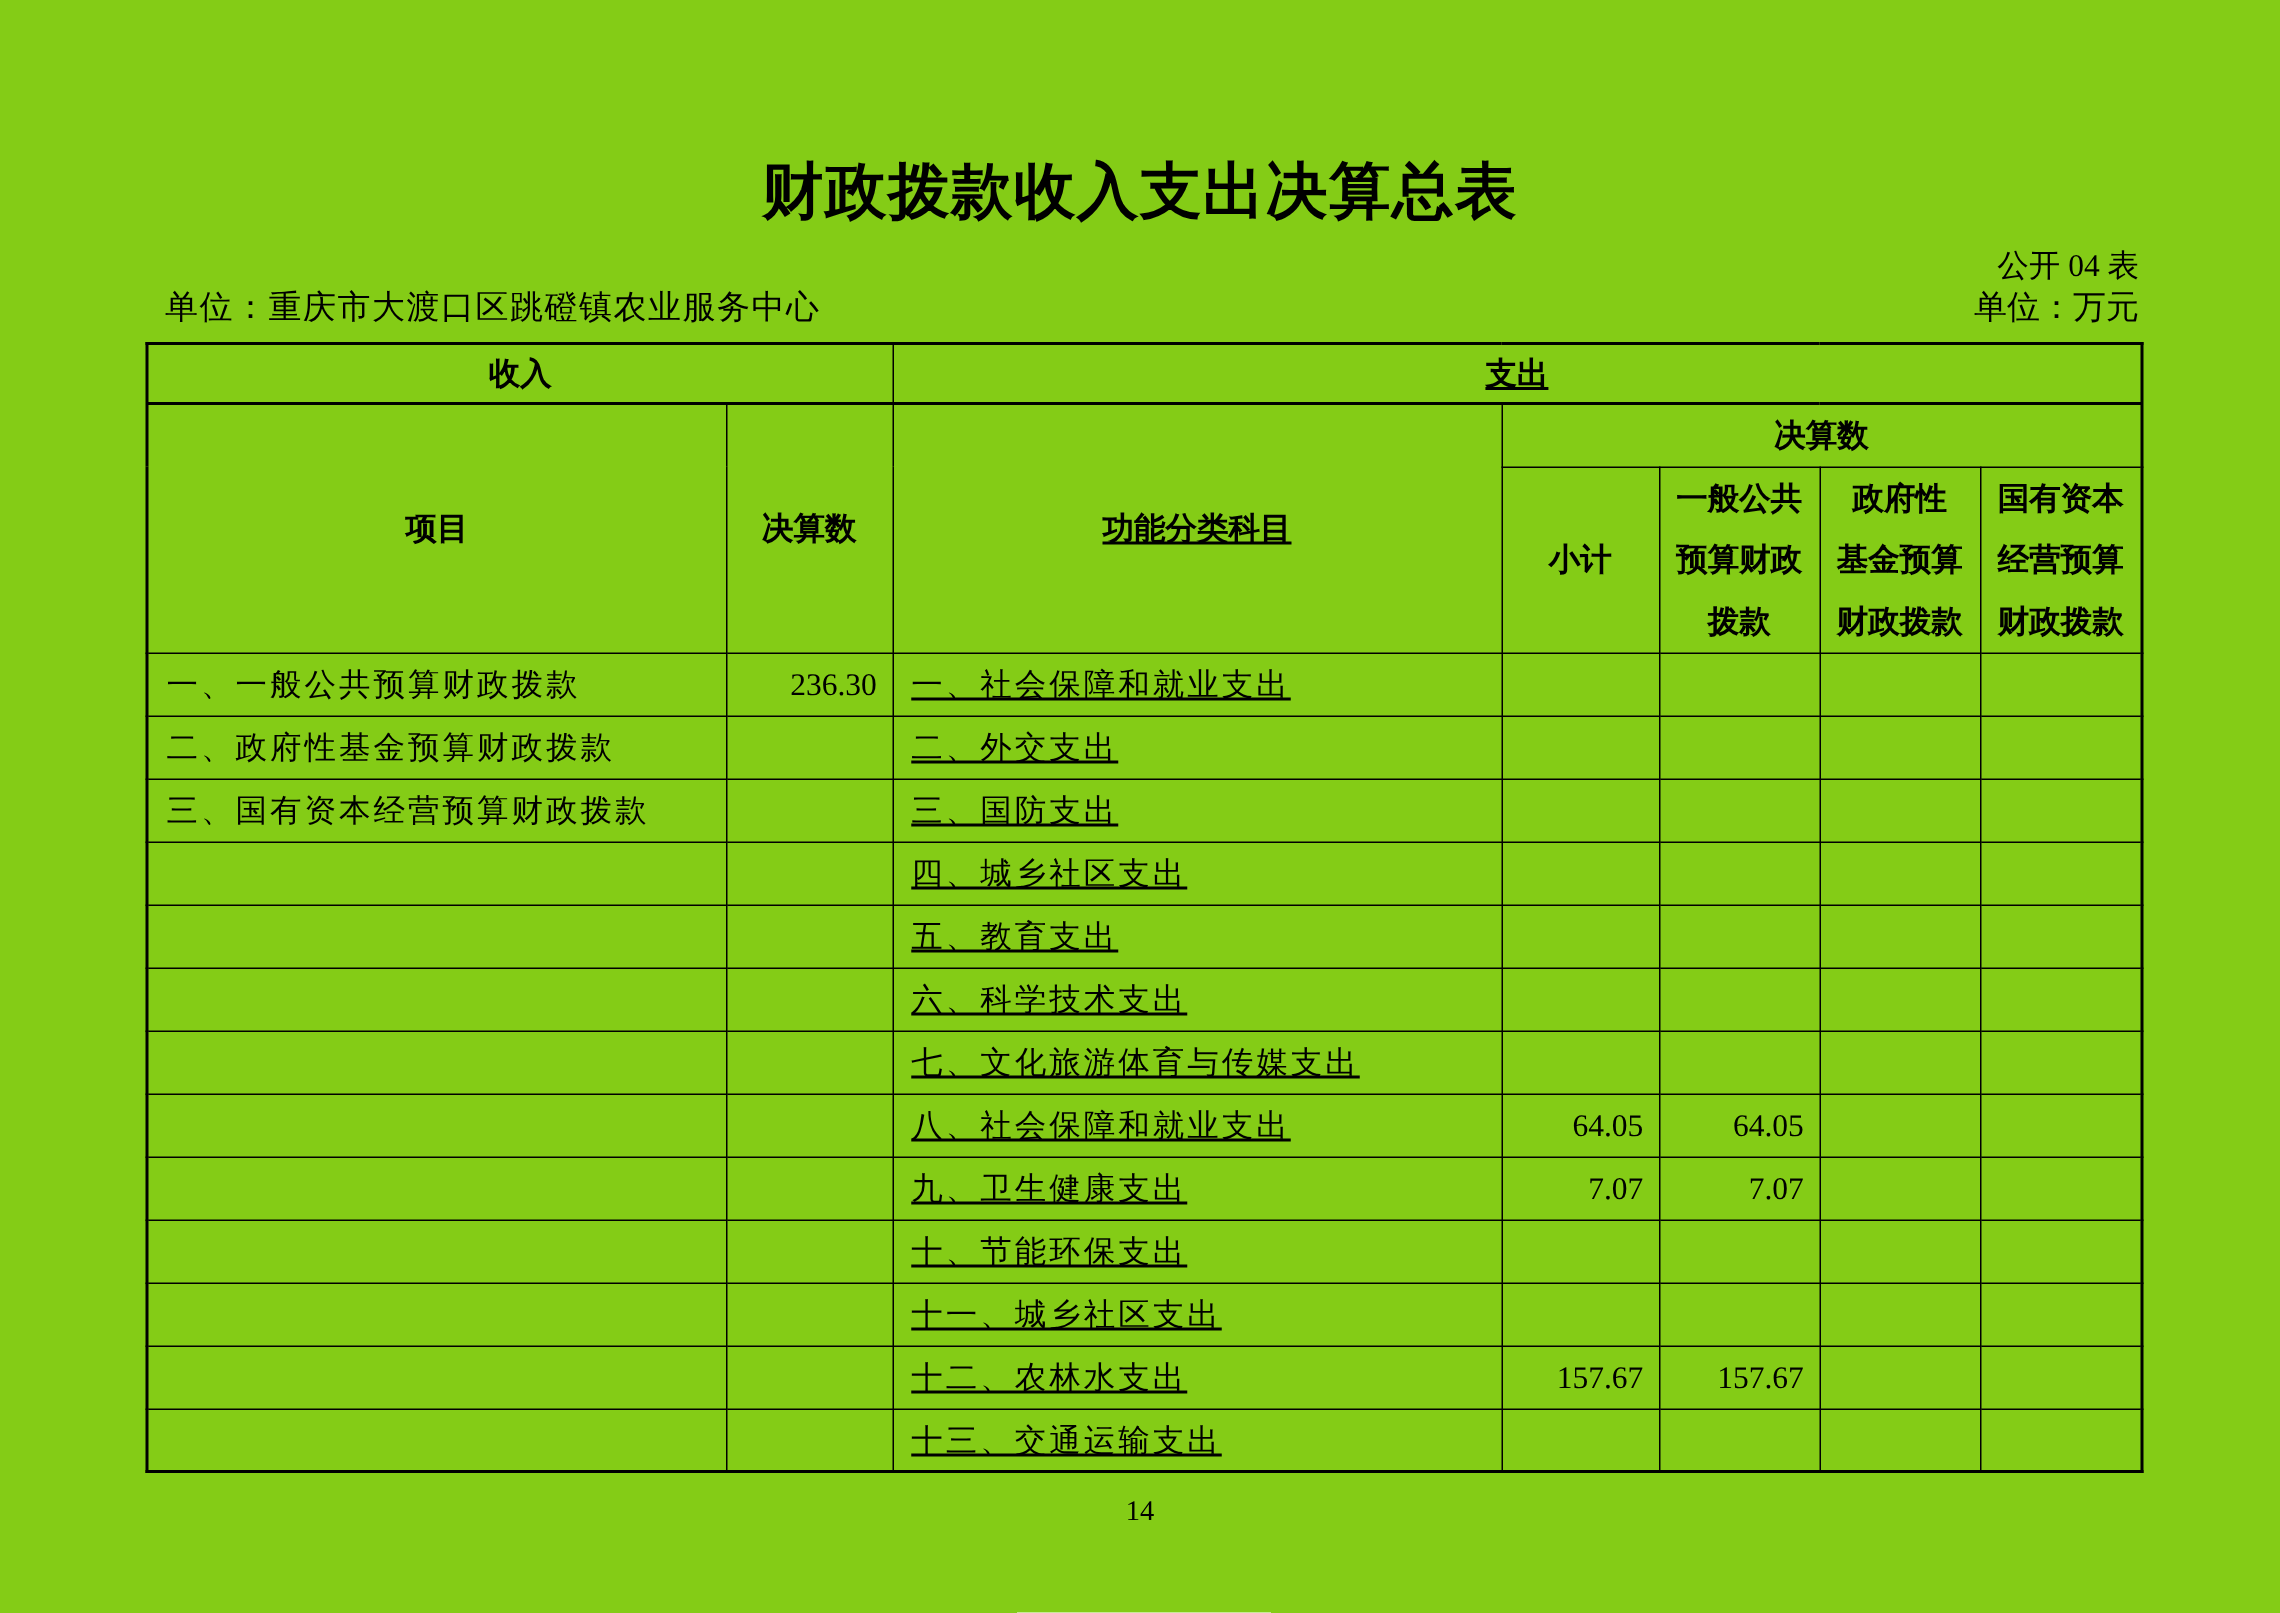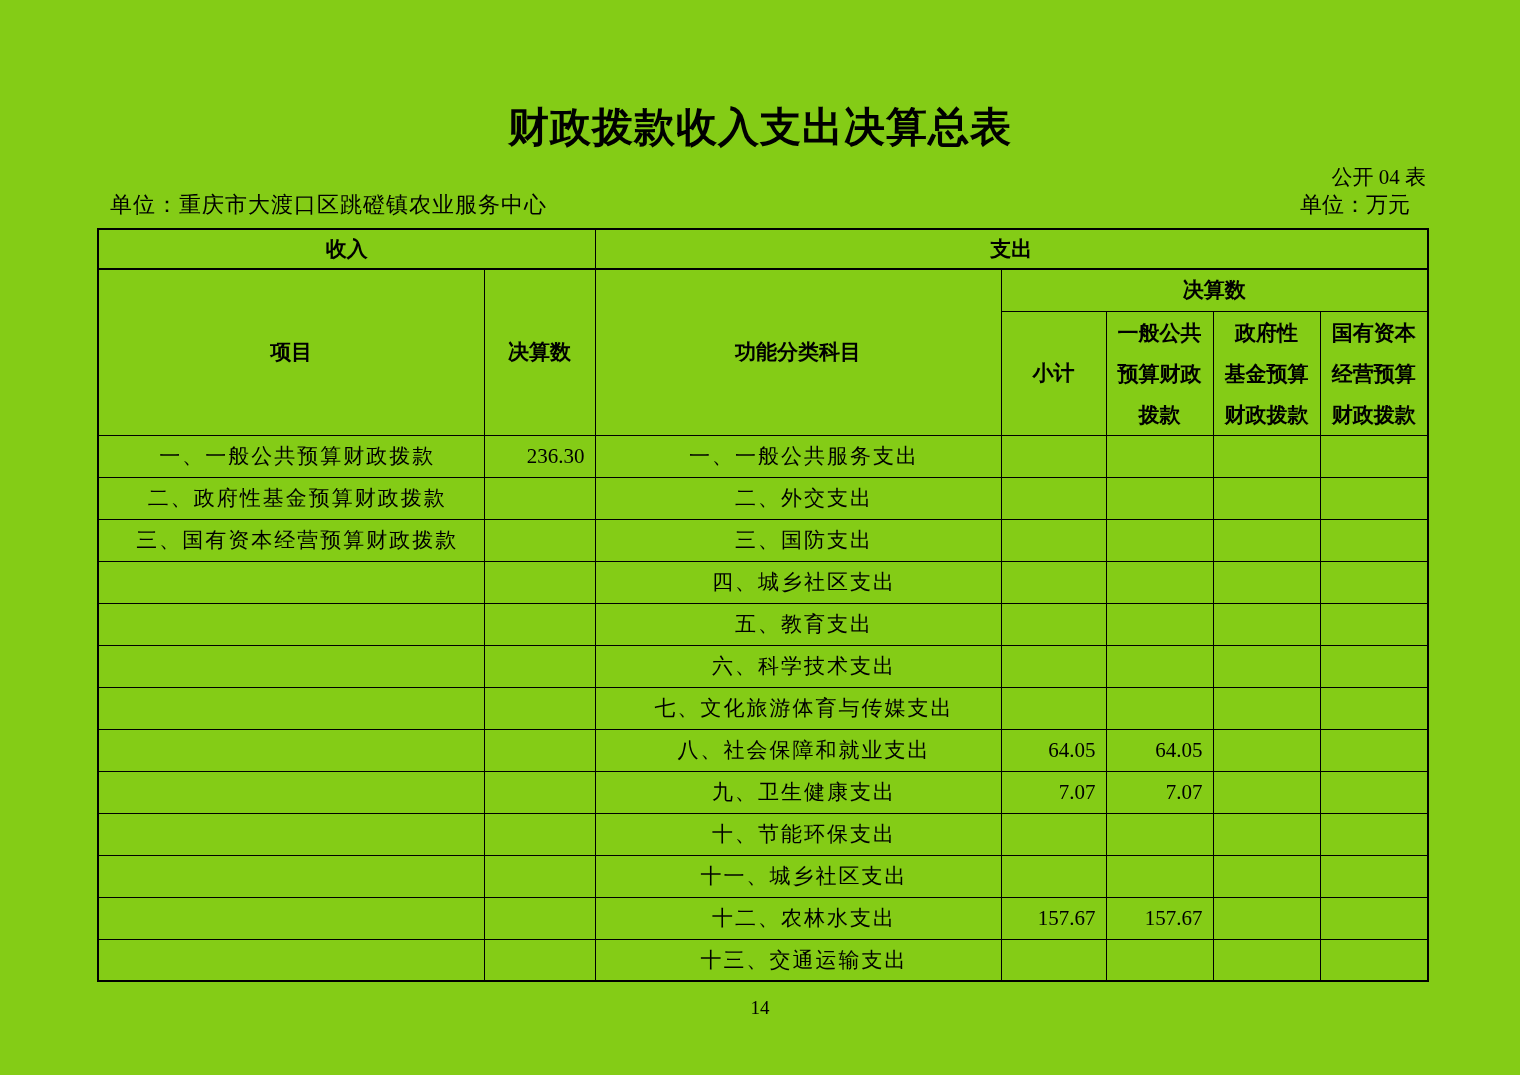--- a/index.html
+++ b/index.html
@@ -33,21 +33,21 @@
   .unit-left {
     position: absolute;
     top: 190px;
     left: 110px;
     font-size: 22px;
     letter-spacing: 1px;
   }
   .unit-right {
     position: absolute;
     top: 190px;
-    right: 110px;
+    right: 94px;
     font-size: 22px;
   }
   .table-wrap {
     position: absolute;
     top: 228px;
     left: 97px;
   }
   table.doc-table {
     border-collapse: collapse;
     table-layout: fixed;
@@ -62,32 +62,32 @@
   .doc-table th {
     font-family: "Liberation Sans", sans-serif;
     font-weight: bold;
     font-size: 21px;
     text-align: center;
   }
   tr.row-a th { height: 40px; border-bottom: 2px solid #000; }
   tr.row-b th { height: 42px; }
   tr.row-c th { height: 93px; }
   .hdr-bottom { border-bottom: 2px solid #000; }
-  .b-left-2 { border-left: 2px solid #000; }
+  .b-left-2 { border-left: 2px solid #000; text-decoration: underline; }
   .multiline {
     white-space: pre-line;
     line-height: 41px;
     font-size: 20px;
   }
   .doc-table tbody tr { height: 42px; }
   .doc-table td {
     font-size: 21px;
   }
   td.cell-item {
-    text-align: center;
+    text-align: left;
     padding-left: 12px;
     letter-spacing: 2px;
   }
   td.cell-num {
     text-align: right;
     padding-right: 10px;
     font-family: "Liberation Serif", serif;
   }
   .page-number {
     position: absolute;
@@ -141,21 +141,21 @@
 财政拨款</th>
           <th class="hdr-bottom multiline">国有资本
 经营预算
 财政拨款</th>
         </tr>
       </thead>
       <tbody id="body-rows">
           <tr>
             <td class="cell-item">一、一般公共预算财政拨款</td>
             <td class="cell-num">236.30</td>
-            <td class="cell-item b-left-2">一、一般公共服务支出</td>
+            <td class="cell-item b-left-2">一、社会保障和就业支出</td>
             <td class="cell-num"></td>
             <td class="cell-num"></td>
             <td class="cell-num"></td>
             <td class="cell-num"></td>
           </tr>
           <tr>
             <td class="cell-item">二、政府性基金预算财政拨款</td>
             <td class="cell-num"></td>
             <td class="cell-item b-left-2">二、外交支出</td>
             <td class="cell-num"></td>

